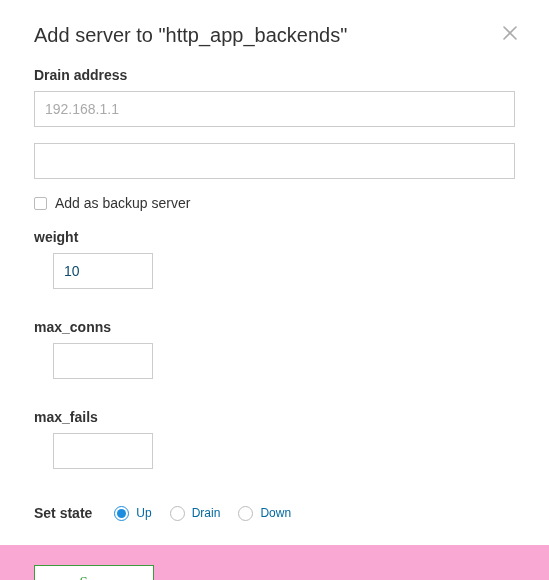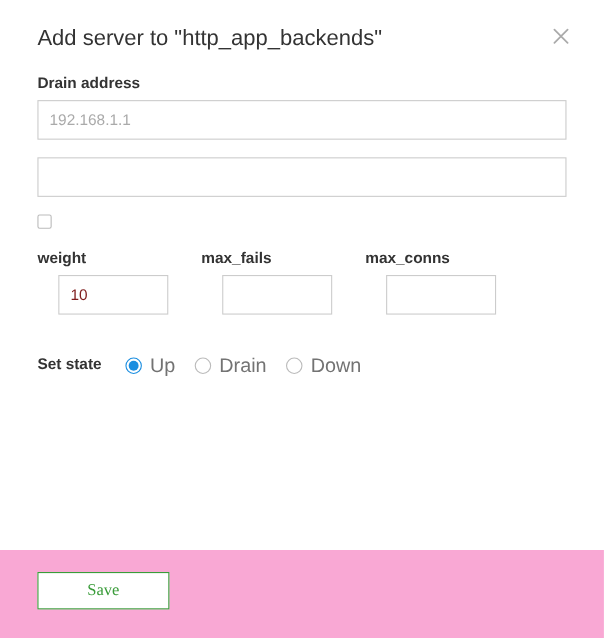--- a/index.html
+++ b/index.html
@@ -48,21 +48,21 @@
       color: #333;
       display: block;
       margin-bottom: 8px;
     }
     .text-input {
       width: 100%;
       height: 36px;
       border: 1px solid #ccc;
       padding: 0 10px;
       font-size: 14px;
-      color: #7f1d1d;
+      color: #0c4a6e;
       background: #fff;
     }
     .text-input::placeholder { color: #aaa; }
     .text-input.small { width: 100px; margin-left: 19px; }
     .checkbox-row {
       display: flex;
       align-items: center;
       gap: 8px;
       margin-bottom: 18px;
     }
@@ -75,24 +75,26 @@
       cursor: pointer;
     }
     .checkbox-label {
       font-size: 14px;
       color: #333;
     }
     .grid3 {
       display: flex;
       gap: 30px;
       margin-bottom: 18px;
+      flex-direction: column;
     }
     .gcol { }
     .radio-row {
       display: flex;
+      align-items: center;
       gap: 18px;
       margin-top: 6px;
     }
     .radio-label {
       font-weight: 600;
       font-size: 14px;
       color: #333;
       margin-right: 4px;
     }
     .radio-opt {
@@ -114,22 +116,22 @@
     }
     .radio.selected::after {
       content: "";
       position: absolute;
       top: 2px; left: 2px;
       width: 9px; height: 9px;
       border-radius: 50%;
       background: #1b8ee0;
     }
     .radio-text {
-      font-size: 18px;
-      color: #737373;
+      font-size: 12px;
+      color: #0369a1;
     }
     .footer {
       background: #f9a8d4;
       padding: 20px 34px 26px 34px;
       font-family: Liberation Serif, serif;
     }
     .save-btn {
       display: inline-block;
       min-width: 120px;
       height: 34px;
@@ -164,33 +166,34 @@
       <label class="field-label">Drain address</label>
       <input type="text" class="text-input" placeholder="192.168.1.1" style="">
     </div>
 
     <div class="field">
       <input type="text" class="text-input" style="">
     </div>
 
     <div class="checkbox-row">
       <div class="checkbox"></div>
+      <span class="checkbox-label">Add as backup server</span>
     </div>
 
     <div class="grid3">
       <div class="gcol">
         <label class="field-label">weight</label>
         <input type="text" class="text-input small" value="10" style="">
       </div>
       <div class="gcol">
+        <label class="field-label">max_conns</label>
+        <input type="text" class="text-input small" value="" style="">
+      </div>
+      <div class="gcol">
         <label class="field-label">max_fails</label>
-        <input type="text" class="text-input small" value="" style="">
-      </div>
-      <div class="gcol">
-        <label class="field-label">max_conns</label>
         <input type="text" class="text-input small" value="" style="">
       </div>
     </div>
 
     <div class="grid3">
       <div class="gcol">
       </div>
     </div>
 
     <div class="radio-row">

